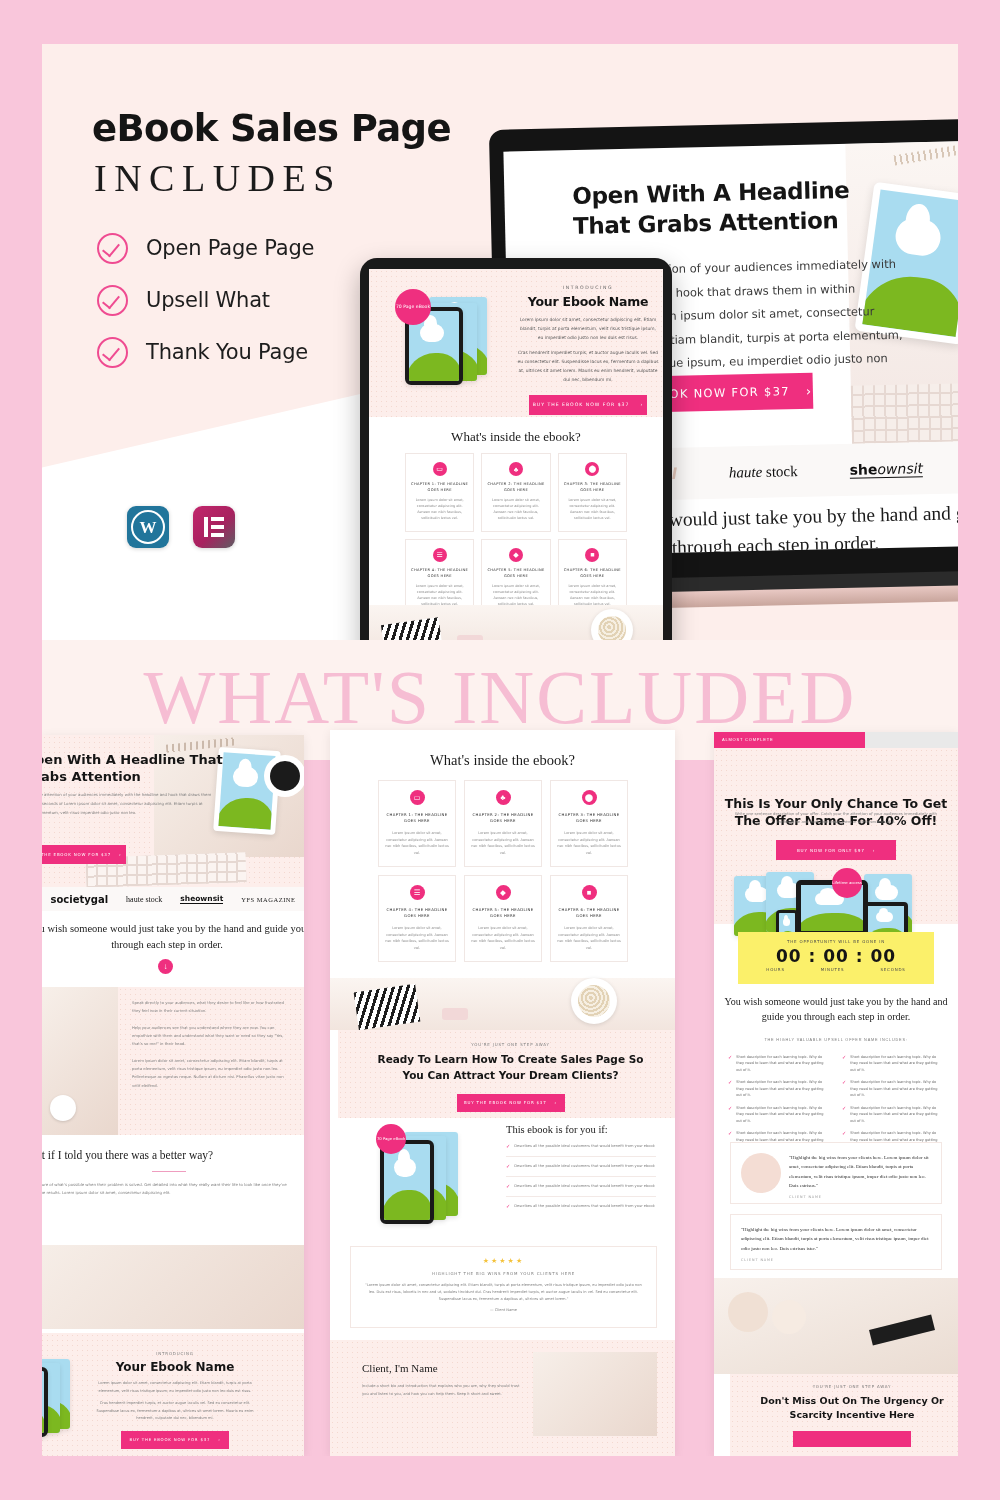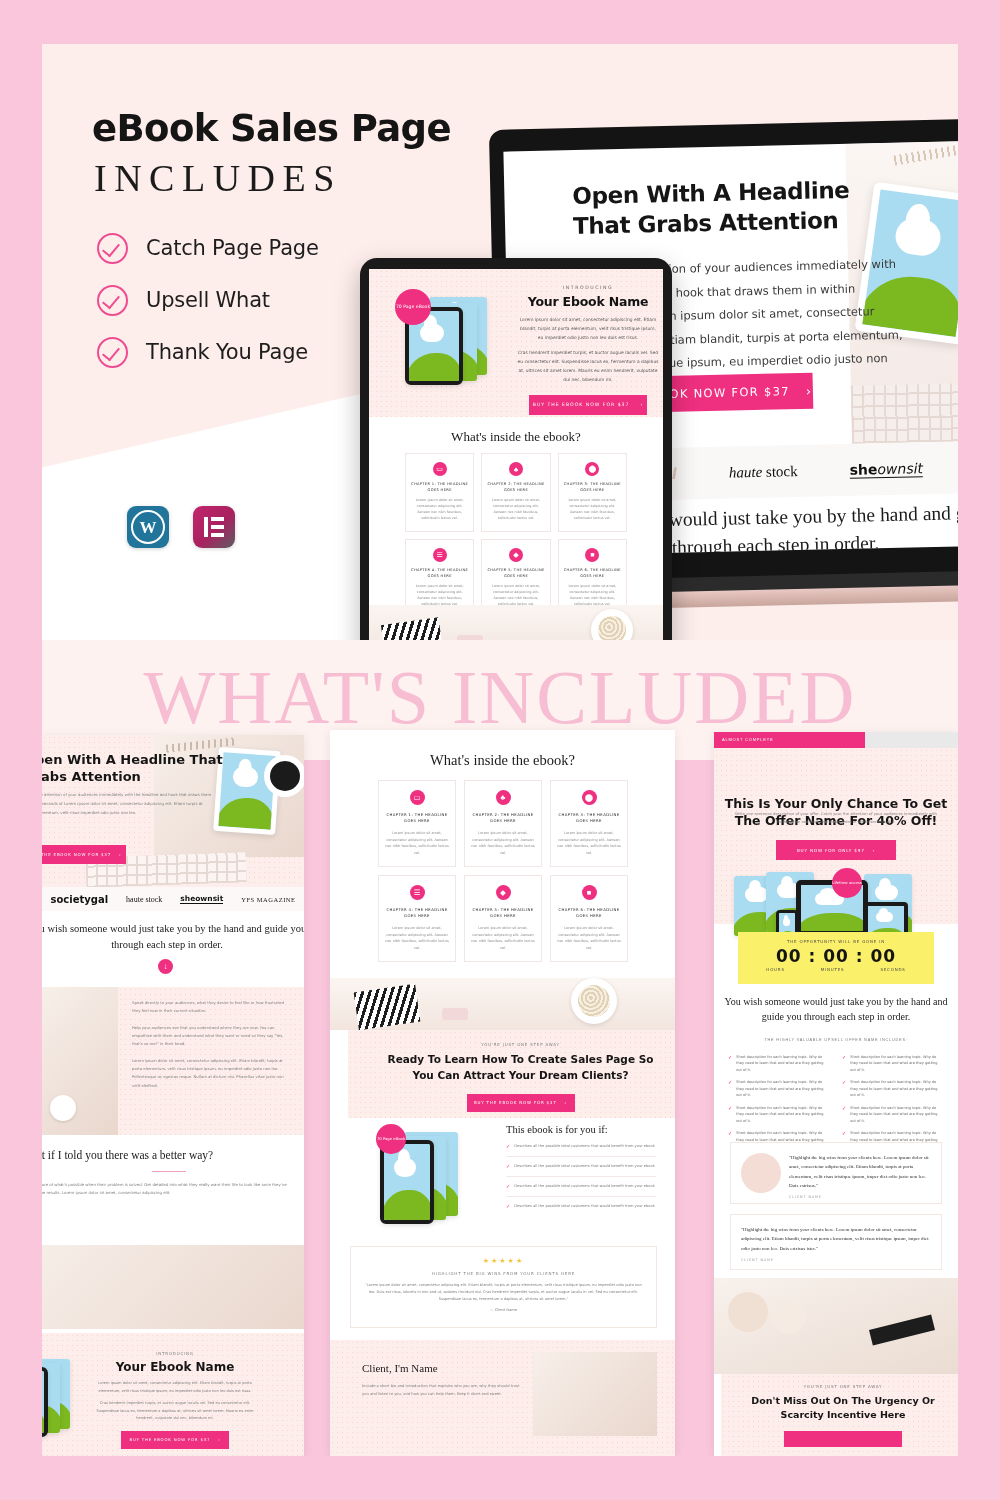--- a/index.html
+++ b/index.html
@@ -242,21 +242,21 @@
 
   
   .M-t{position:absolute;left:0;top:22px;width:100%;text-align:center;font-size:14.5px;}
   .M-grid{position:absolute;left:48px;top:50px;width:250px;display:grid;grid-template-columns:repeat(3,1fr);gap:8px;}
   .M-cell{border:1px solid #f0e7e4;padding:9px 6px 10px;text-align:center;background:#fff;}
   .M-ic{width:15px;height:15px;border-radius:50%;background:#ef2f7f;margin:0 auto 7px;
     display:flex;align-items:center;justify-content:center;color:#fff;font-size:7.5px;}
   .M-ch{font-size:3.8px;letter-spacing:.4px;color:#2b2b2b;line-height:1.6;font-family:"DejaVu Sans", sans-serif;}
   .M-cb{font-size:3.5px;color:#8f8f8f;line-height:1.85;margin-top:6px;font-family:"DejaVu Sans", sans-serif;}
   .M-photo{position:absolute;left:0;top:248px;width:100%;height:52px;background:linear-gradient(180deg,#fbf5f1,#f2e5de);}
-  .M-cta{position:absolute;left:18px;top:300px;width:100%;height:88px;}
+  .M-cta{position:absolute;left:8px;top:300px;width:100%;height:88px;}
   .M-ebook{position:absolute;left:0;top:388px;width:100%;height:122px;background:#fff;}
   .M-test{position:absolute;left:20px;top:516px;width:305px;height:80px;border:1px solid #f3e7e3;background:#fff;}
   .M-hello{position:absolute;left:0;top:610px;width:100%;height:116px;}
 
   
   .R-bar{position:absolute;left:0;top:0;width:100%;height:16px;background:#e9e9e9;}
   .R-barfill{position:absolute;left:0;top:0;width:62%;height:16px;background:#ef2f7f;}
   .R-hero{position:absolute;left:0;top:16px;width:100%;height:176px;}
   .R-h1{position:absolute;left:8px;top:20px;width:228px;text-align:center;font-size:12.5px;line-height:1.35;margin-top:28px;}
   .R-p{position:absolute;left:20px;top:62px;width:204px;text-align:center;font-size:3.8px;line-height:2.1;}
@@ -268,41 +268,41 @@
   .R-checks{position:absolute;left:14px;top:322px;width:216px;display:grid;grid-template-columns:1fr 1fr;gap:6px 12px;}
   .R-crow{display:flex;gap:4px;}
   .R-ck{color:#ef2f7f;font-size:5px;line-height:1.2;}
   .R-ctxt{font-size:3.5px;line-height:1.85;color:#6d6d6d;font-family:"DejaVu Sans", sans-serif;}
   .R-t1{position:absolute;left:16px;top:410px;width:212px;height:62px;border:1px solid #f3e7e3;background:#fff;display:flex;gap:8px;padding:10px;box-sizing:border-box;}
   .R-ava{width:40px;height:40px;border-radius:50%;background:#f4ddd4;flex:0 0 auto;}
   .R-t2{position:absolute;left:16px;top:482px;width:212px;height:56px;border:1px solid #f3e7e3;background:#fff;padding:10px;box-sizing:border-box;}
   .R-qt{font-family:"Liberation Serif", serif;font-size:5px;line-height:1.85;color:#2d2d2d;}
   .R-cn{font-size:3.4px;letter-spacing:.9px;color:#9b9b9b;margin-top:5px;font-family:"DejaVu Sans", sans-serif;}
   .R-photo{position:absolute;left:0;top:546px;width:100%;height:96px;background:linear-gradient(160deg,#f8f1ec,#eadcd2);}
-  .R-final{position:absolute;left:7px;top:642px;width:100%;height:92px;}
+  .R-final{position:absolute;left:16px;top:642px;width:100%;height:92px;}
 
   .stars{color:#f4c23a;font-size:7px;letter-spacing:2px;}
   .center{text-align:center;}
 </style>
 </head>
 <body>
 
 <div class="canvas">
   <div class="pink-frame"></div>
 
   <div class="hero">
     <div class="hero-diag"></div>
 
     <div class="hero-title">eBook Sales Page</div>
     <div class="hero-sub">INCLUDES</div>
 
     <div class="check-list">
       <div class="check-row">
         <div class="check-circle"></div>
-        <div class="check-label">Catch Page Page</div>
+        <div class="check-label">Open Page Page</div>
       </div>
       <div class="check-row">
         <div class="check-circle"></div>
         <div class="check-label">Upsell What</div>
       </div>
       <div class="check-row">
         <div class="check-circle"></div>
         <div class="check-label">Thank You Page</div>
       </div>
     </div>

